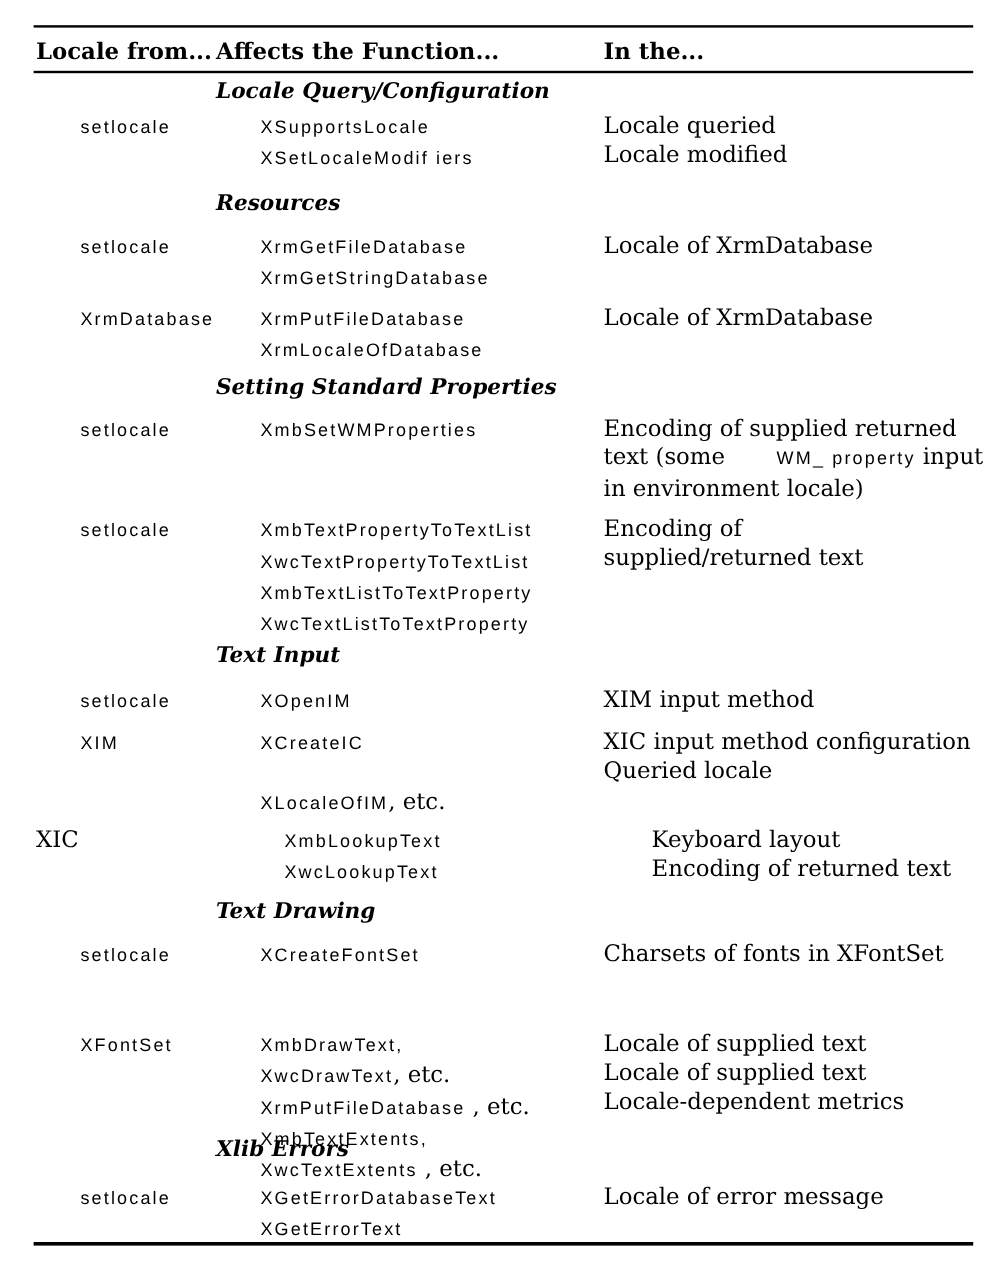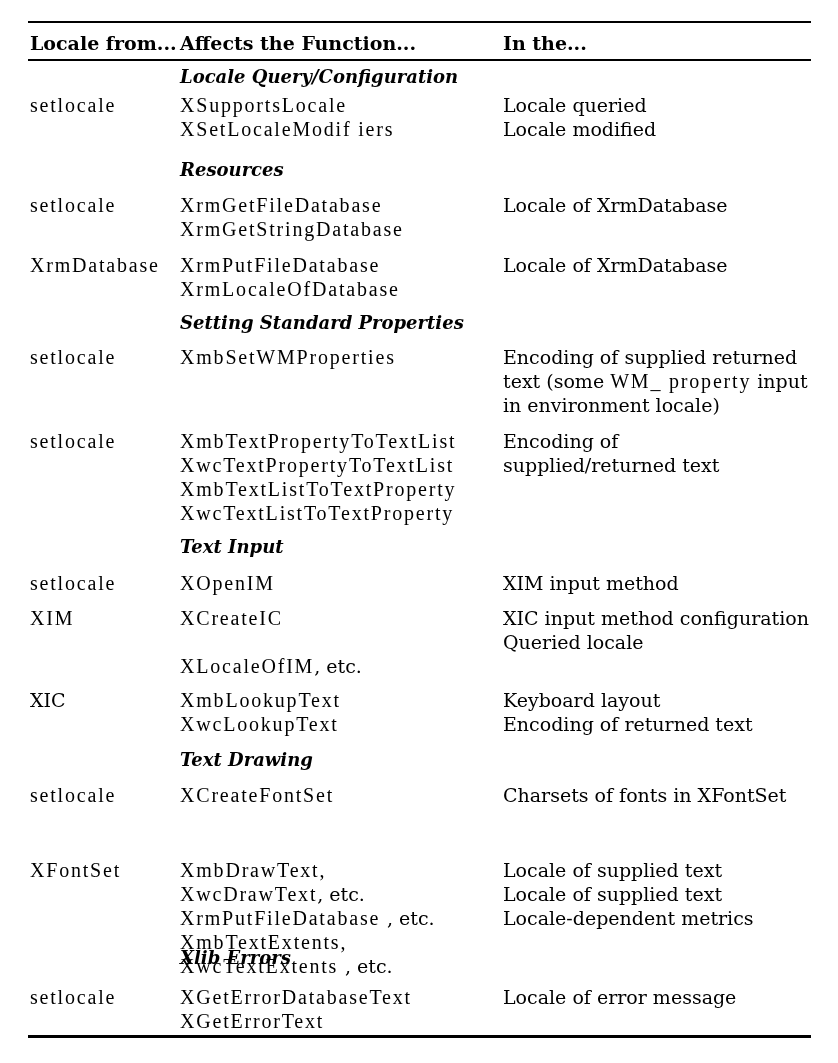--- a/index.html
+++ b/index.html
@@ -29,21 +29,21 @@
 
   .row {
     position: absolute; left: 30px; width: 780px;
     display: grid; grid-template-columns: 150px 323px 1fr;
     align-items: start;
   }
   .cell { min-width: 0; }
   .line { min-height: 24px; line-height: 24px; font-size: 19px; white-space: nowrap; }
 
   .s { font-family: "DejaVu Serif", serif; font-size: 19px; letter-spacing: 0; }
-  .m { font-family: Liberation Serif, serif; font-size: 20px; letter-spacing: 1.8px; }
+  .m { font-family: Liberation Sans, sans-serif; font-size: 15px; letter-spacing: 1.8px; margin-left: 37px; }
 </style>
 </head>
 <body>
 
 <div class="page">
   <div class="rule rule-top"></div>
 
   <div class="hdr">
     <div class="line">Locale from...</div>
     <div class="line">Affects the Function...</div>
@@ -140,21 +140,21 @@
         <div class="cell">
           <div class="line"><span class="m">XCreateIC</span></div>
           <div class="line">&nbsp;</div>
           <div class="line"><span class="m">XLocaleOfIM</span><span class="s">, etc.</span></div>
         </div>
         <div class="cell">
           <div class="line"><span class="s">XIC input method configuration</span></div>
           <div class="line"><span class="s">Queried locale</span></div>
         </div>
       </div>
-      <div class="row" style="top: 688px;">
+      <div class="row" style="top: 688px; gap: 20px;">
         <div class="cell">
           <div class="line"><span class="s">XIC</span></div>
         </div>
         <div class="cell">
           <div class="line"><span class="m">XmbLookupText</span></div>
           <div class="line"><span class="m">XwcLookupText</span></div>
         </div>
         <div class="cell">
           <div class="line"><span class="s">Keyboard layout</span></div>
           <div class="line"><span class="s">Encoding of returned text</span></div>

